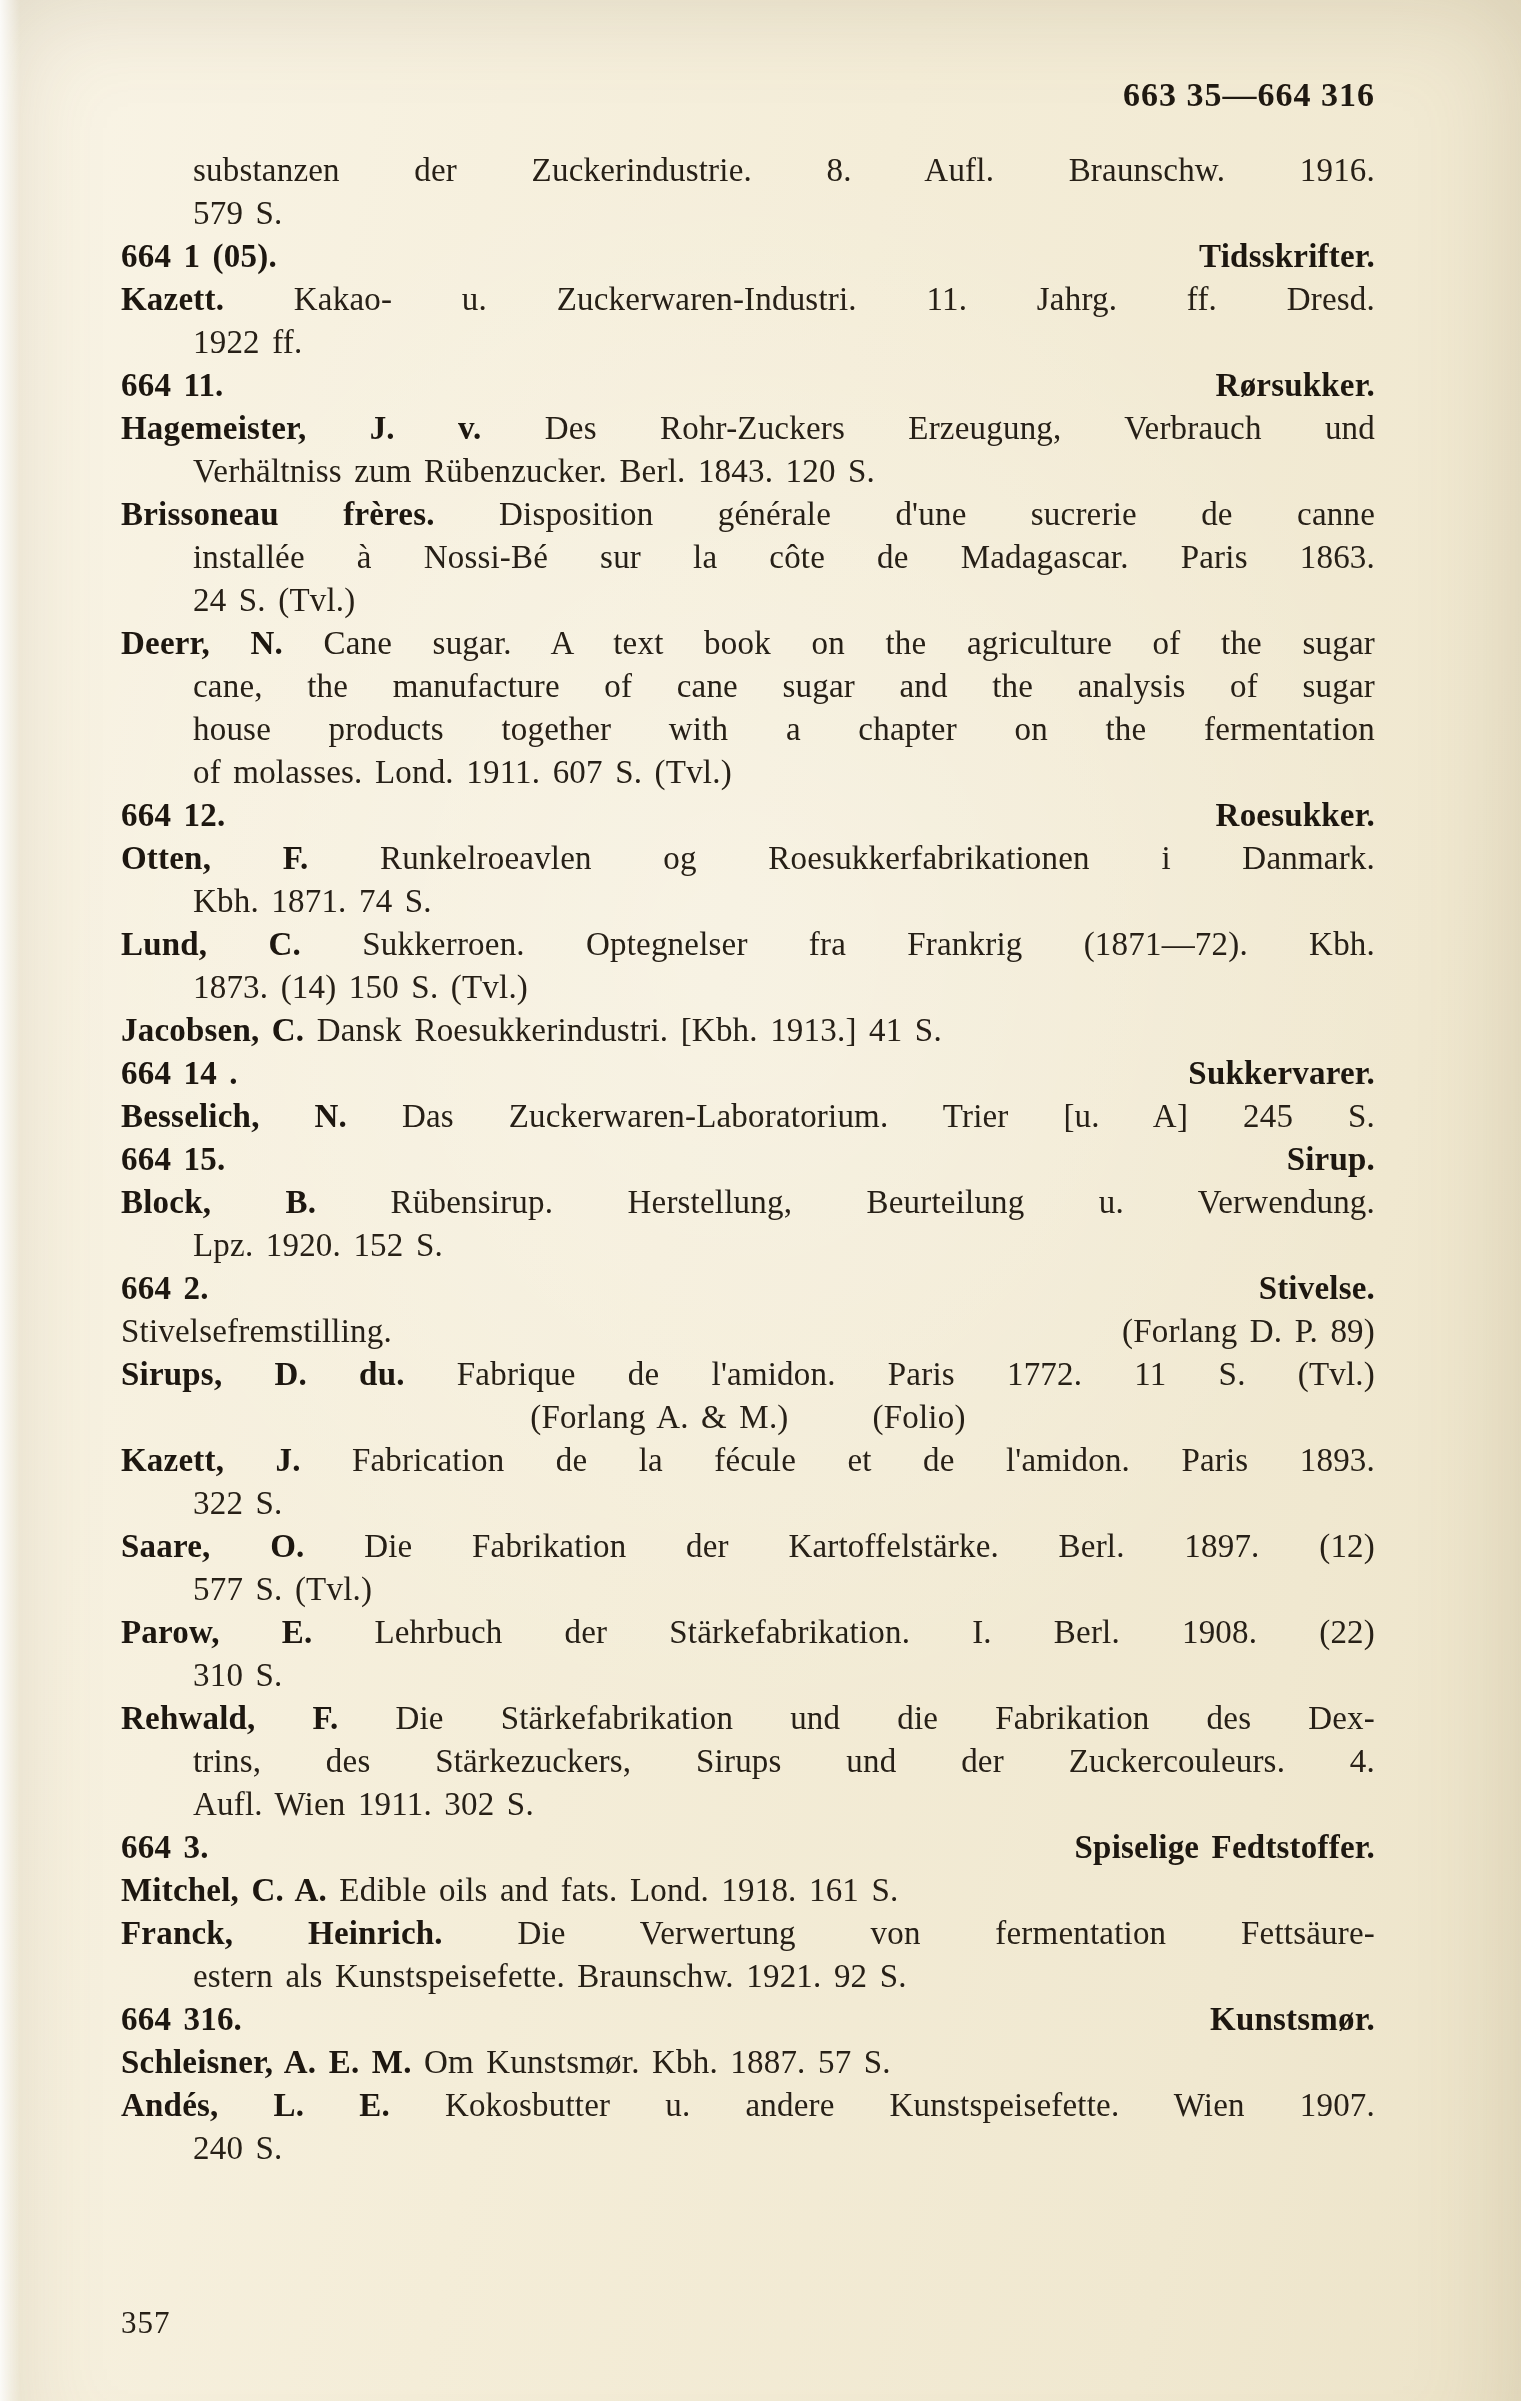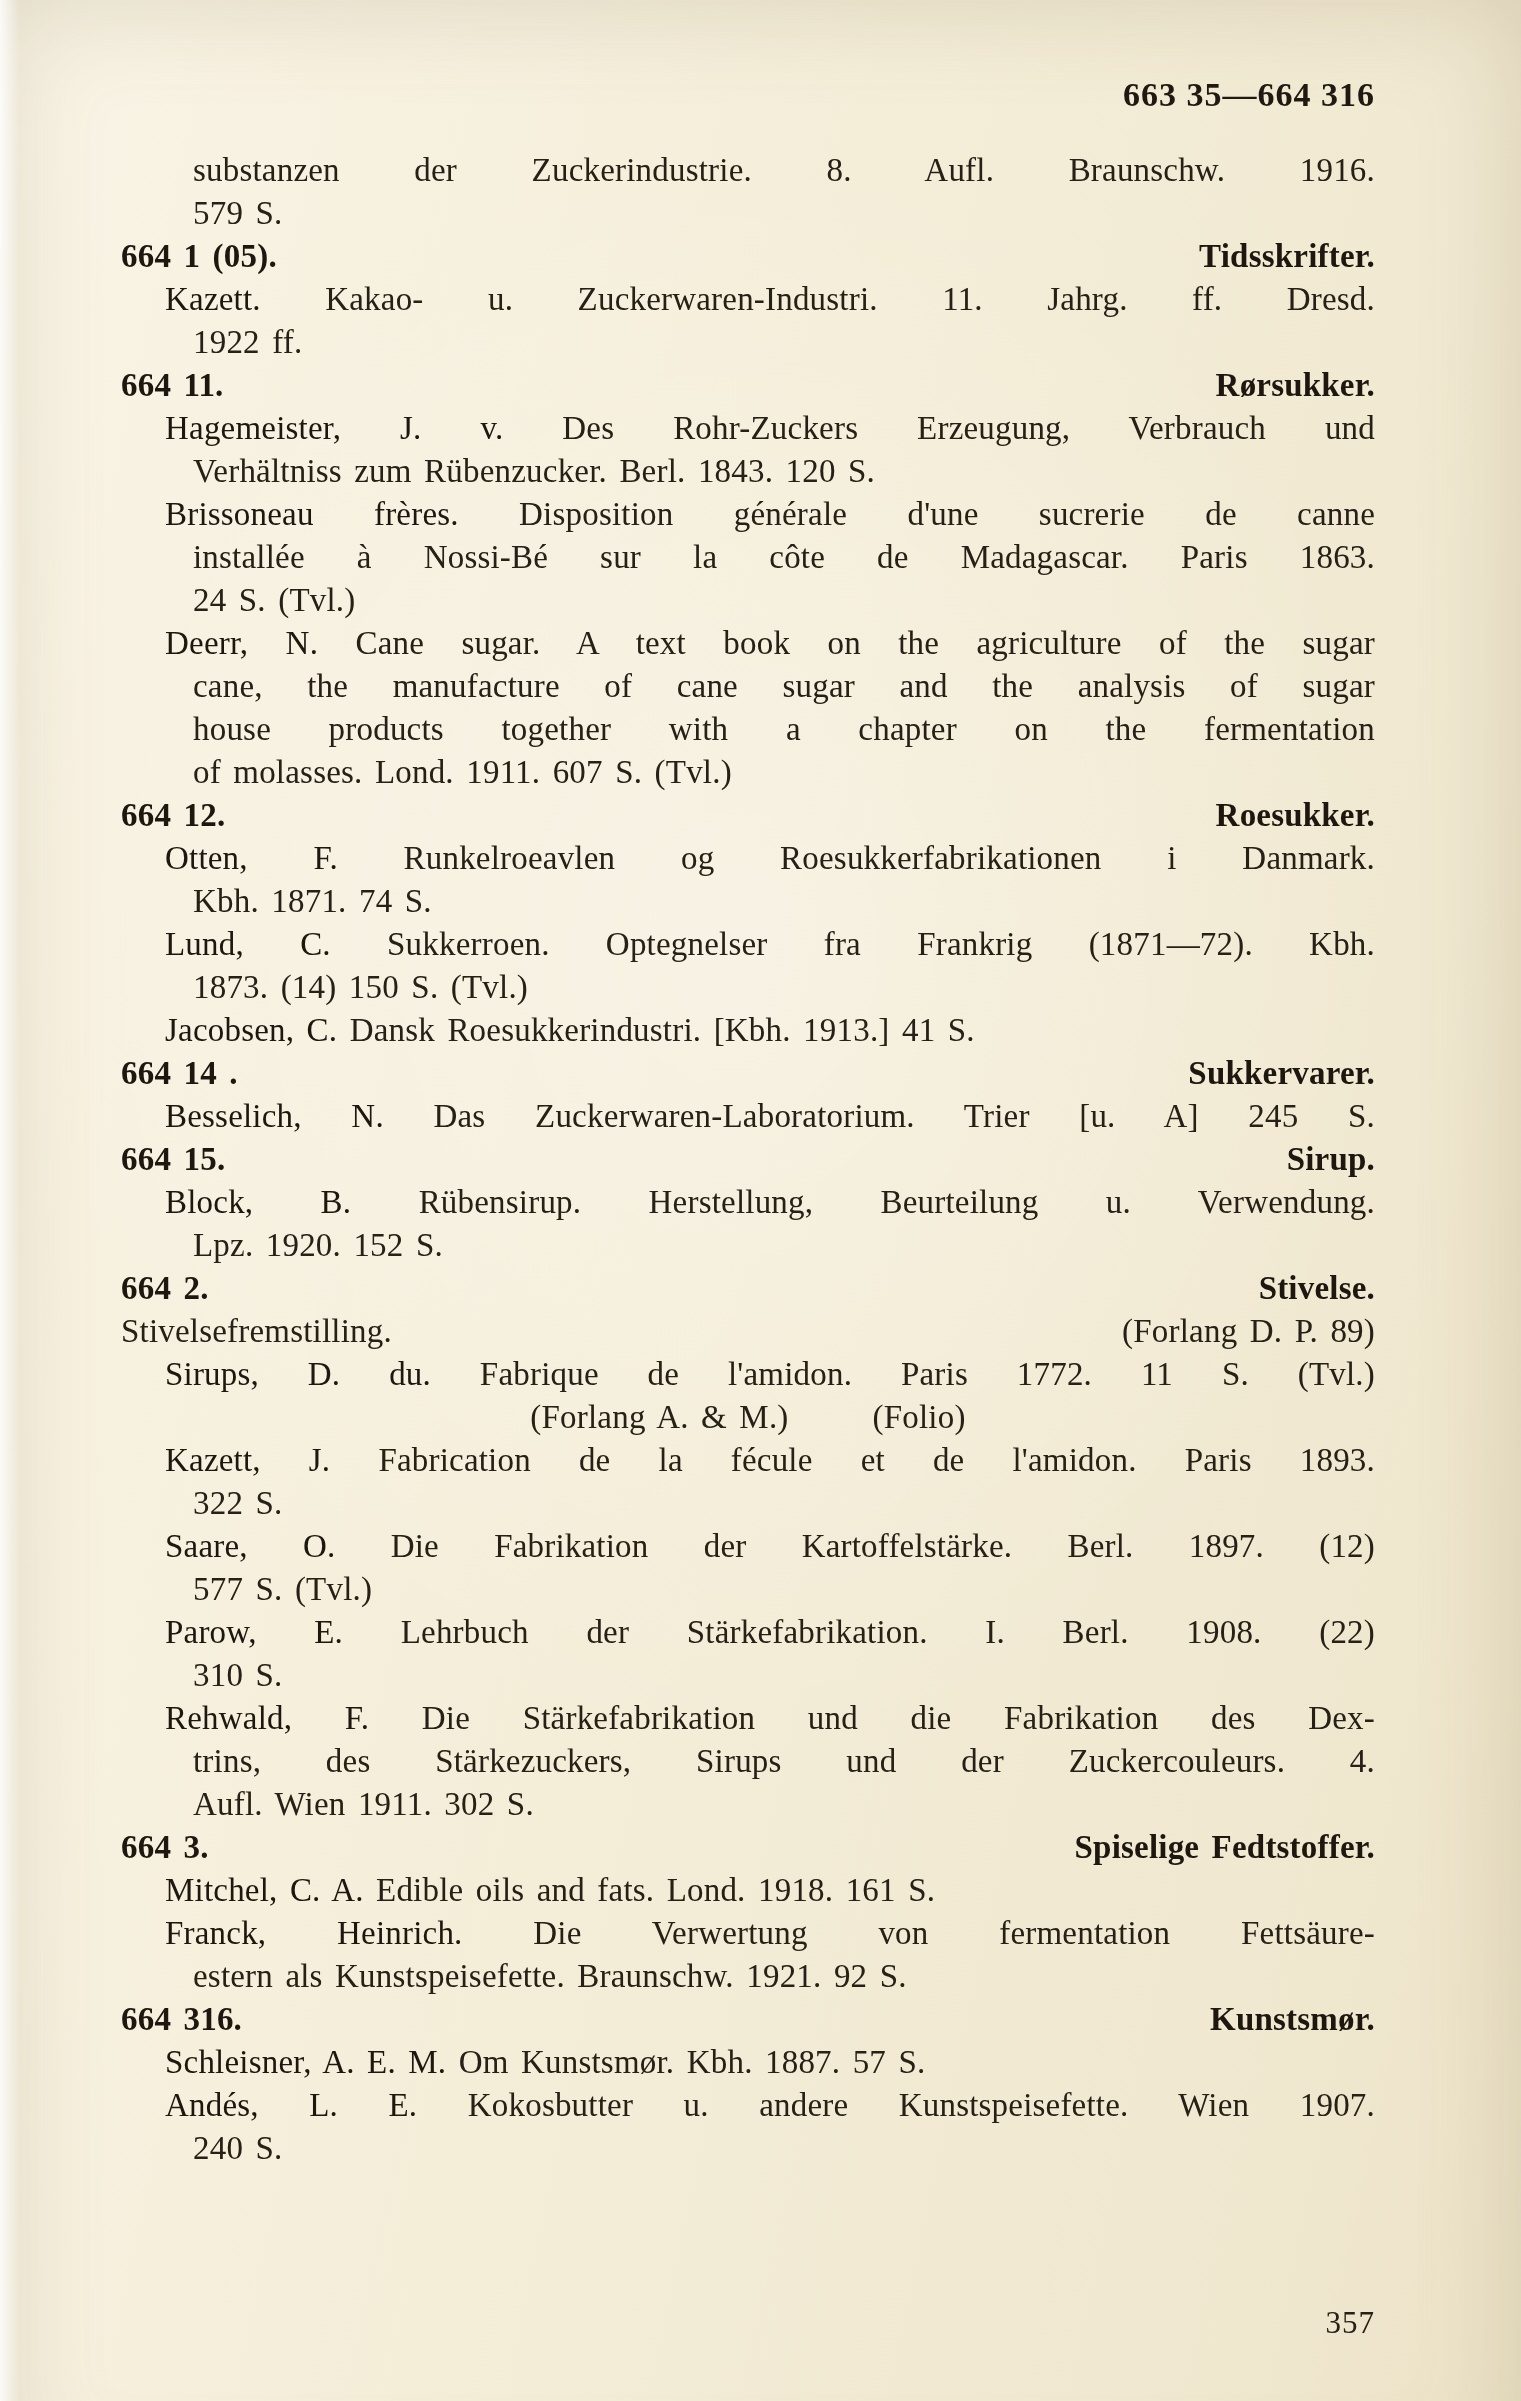--- a/index.html
+++ b/index.html
@@ -35,34 +35,34 @@
   }
   .content {
     font-size: 33px;
     line-height: 43px;
     letter-spacing: 0.2px;
     word-spacing: 0.12em;
   }
   .entry-line { display: block; }
   .just { text-align: justify; text-align-last: justify; }
   .indent { padding-left: 72px; }
-  .lead { font-weight: normal; color: #1d1710; margin-left: 44px; }
+  .lead { font-weight: bold; color: #1d1710; }
   .section-row {
     display: flex;
     justify-content: space-between;
     font-weight: bold;
     color: #1d1710;
   }
   .split-row { display: flex; justify-content: space-between; gap: 20px; }
   .tail-row { display: flex; justify-content: center; gap: 84px; }
   .page-number {
     position: absolute;
     top: 2229px;
     left: 0; width: 100%;
-    text-align: right;
+    text-align: left;
     font-size: 31px;
     letter-spacing: 1px;
   }
 </style>
 </head>
 <body>
 
 <div class="paper"></div>
 <div class="edge-light"></div>
 

